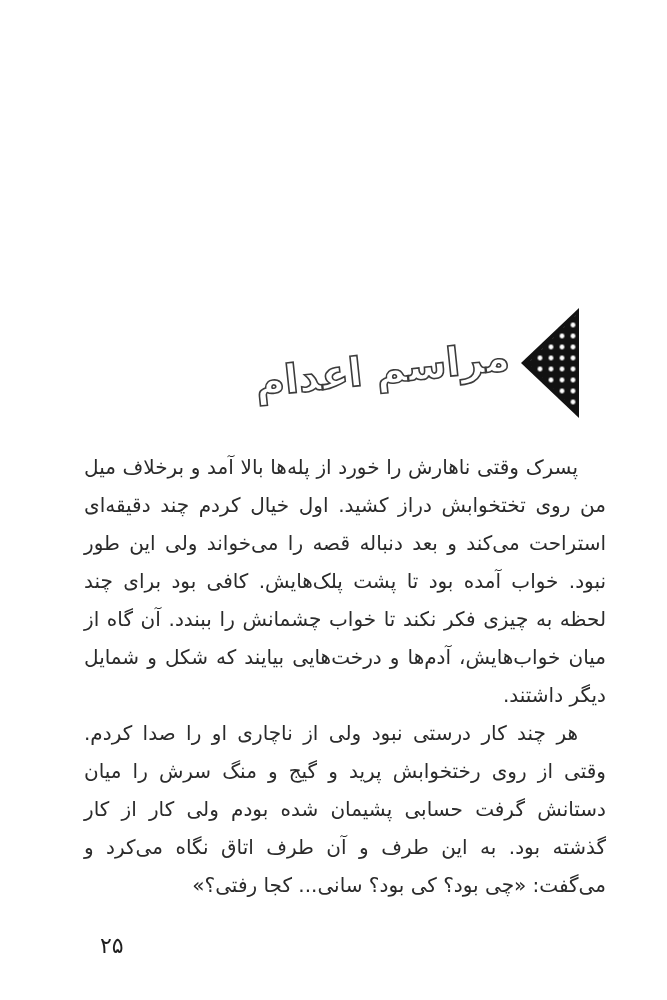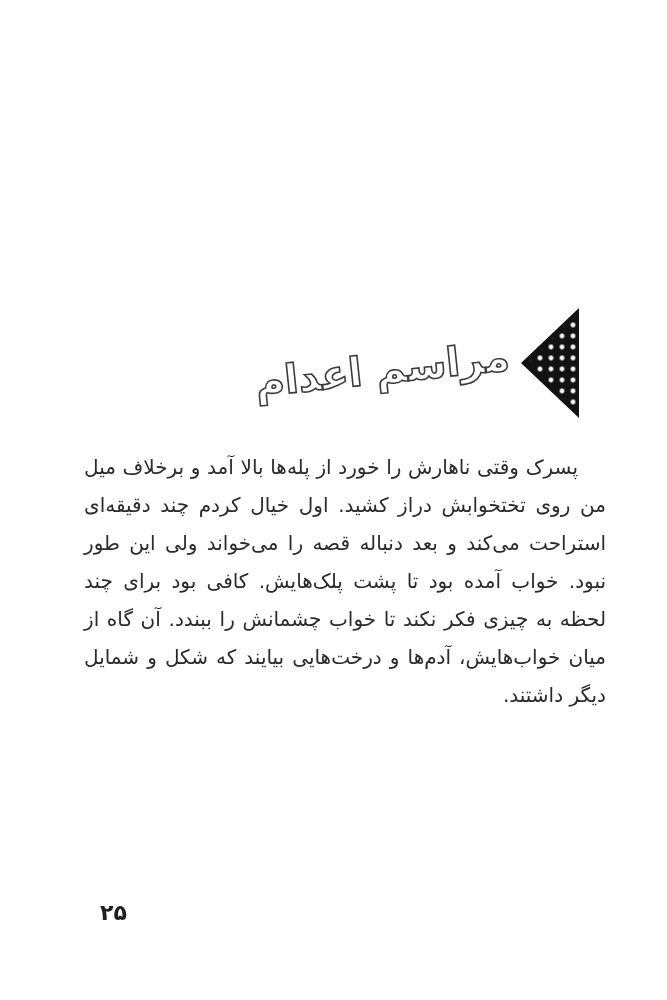--- a/index.html
+++ b/index.html
@@ -56,24 +56,24 @@
     line-height: 38px;
     color: #2b2b2b;
   }
   .body-text p {
     margin: 0;
     text-indent: 28px; 
   }
   .page-number {
     position: absolute;
     left: 100px;
-    top: 900px;
+    top: 933px;
     direction: rtl;
     font-size: 22px;
-    font-weight: bold;
+    font-weight: normal;
     letter-spacing: 1px;
     color: #1e1e1e;
   }
 </style>
 </head>
 <body>
 
 <div class="page">
 
   <svg class="ornament" viewBox="0 0 60 114" xmlns="http://www.w3.org/2000/svg" aria-hidden="true">
@@ -84,17 +84,18 @@
       </pattern>
     </defs>
     <polygon points="59,2 59,112 1,57" fill="#121212"></polygon>
     <polygon points="56,9 56,105 8,57" fill="url(#dotgrid)"></polygon>
   </svg>
 
   <h1 class="chapter-title">مراسم اعدام</h1>
 
   <div class="body-text">
     <p>پسرک وقتی ناهارش را خورد از پله‌ها بالا آمد و برخلاف میل من روی تختخوابش دراز کشید. اول خیال کردم چند دقیقه‌ای استراحت می‌کند و بعد دنباله قصه را می‌خواند ولی این طور نبود. خواب آمده بود تا پشت پلک‌هایش. کافی بود برای چند لحظه به چیزی فکر نکند تا خواب چشمانش را ببندد. آن گاه از میان خواب‌هایش، آدم‌ها و درخت‌هایی بیایند که شکل و شمایل دیگر داشتند.</p>
+    <p>هر چند کار درستی نبود ولی از ناچاری او را صدا کردم. وقتی از روی رختخوابش پرید و گیج و منگ سرش را میان دستانش گرفت حسابی پشیمان شده بودم ولی کار از کار گذشته بود. به این طرف و آن طرف اتاق نگاه می‌کرد و می‌گفت: «چی بود؟ کی بود؟ سانی... کجا رفتی؟»</p>
   </div>
 
   <div class="page-number">۲۵</div>
 
 </div>
 
 </body></html>

